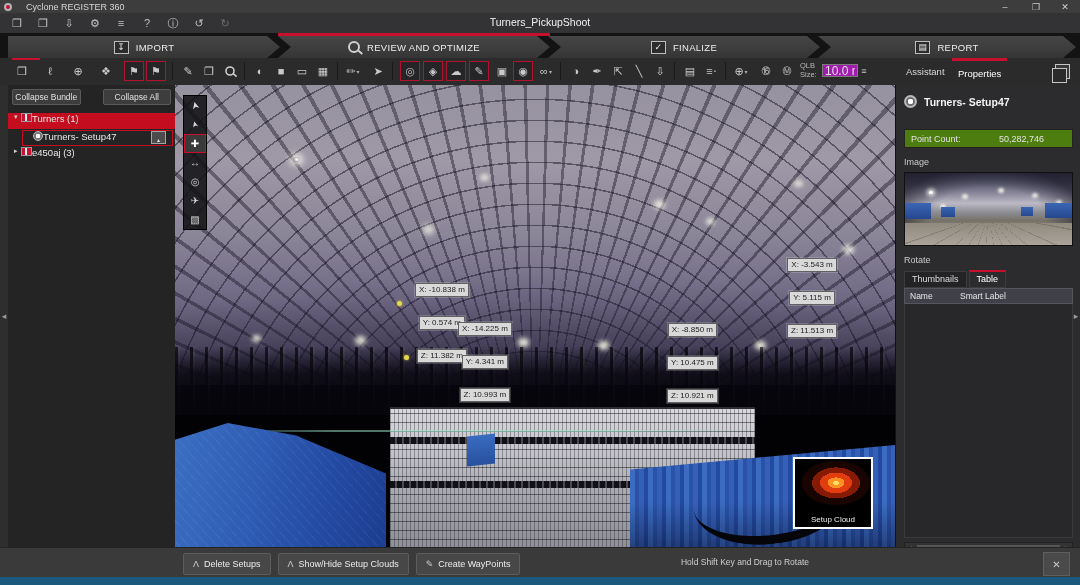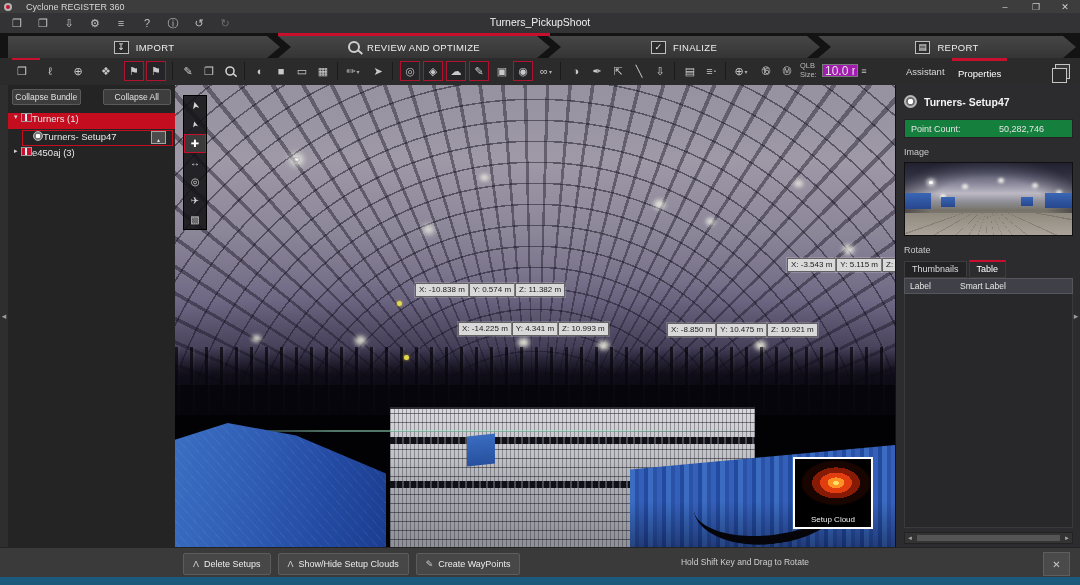--- a/index.html
+++ b/index.html
@@ -123,39 +123,39 @@
       64px 181px 5px 2px rgba(255,255,235,.85),
       -40px 179px 4px 1px rgba(255,255,235,.8),
       414px 62px 4px 1px rgba(255,255,240,.75),
       188px 18px 4px 1px rgba(255,255,240,.7),
       502px 24px 4px 1px rgba(255,255,240,.7)}
   .palette{position:absolute;left:8px;top:10px;width:22px;background:rgba(18,18,22,.88);
            border:1px solid #000;display:flex;flex-direction:column}
   .pal-btn{width:22px;height:19px;display:flex;align-items:center;justify-content:center;
            font-size:10px;color:#d8d8d8;box-sizing:border-box}
   .pal-btn.active{background:#3a3a3a;border:1px solid #c8102e;color:#fff}
-  .meas{position:absolute;display:flex;flex-direction:row;gap:0;align-items:center}
+  .meas{position:absolute;display:flex;flex-direction:column;gap:19px;align-items:center}
   .meas span{background:#d9d9d9;color:#1b1b1b;font-size:8px;line-height:10px;padding:1px 3px;
              border:1px solid #616161;box-shadow:0 0 0 1px rgba(255,255,255,.18);white-space:nowrap}
   .m1{left:240px;top:198px}.m2{left:283px;top:237px}.m3{left:492px;top:238px}.m4{left:612px;top:173px}
   .tmark{position:absolute;width:5px;height:5px;border-radius:50%;background:#e4d84e;box-shadow:0 0 3px #cfc23a}
   .k1{left:222px;top:216px}.k2{left:229px;top:270px}
   .setup-cloud{position:absolute;left:618px;top:372px;width:80px;height:72px;background:#000;
                border:2px solid #fff;box-sizing:border-box;display:flex;flex-direction:column}
   .splat{flex:1;margin:1px;background:
       radial-gradient(ellipse 60% 55% at 54% 44%, #ffe066 0 7%, #ff9125 7% 19%, #e23d0e 19% 36%, #871a04 36% 54%, rgba(26,5,0,.95) 54% 74%, #000 80%)}
   .sc-label{font-size:8px;color:#eee;text-align:center;padding:2px 0 3px}
 
   
   .right-panel{position:absolute;left:895px;top:85px;width:185px;bottom:38px;background:#2c2c2e;border-left:1px solid #111}
   .rp-inner{position:absolute;left:8px;top:0;width:169px}
   .rp-head{display:flex;align-items:center;gap:7px;margin-top:10px;font-size:10.5px;font-weight:bold;color:#f2f2f2}
   .rp-setup-ico{width:13px;height:13px;border-radius:50%;border:2px solid #b9b9b9;
                 background:radial-gradient(#fff 0 2.5px,#6e6e6e 3px);box-sizing:border-box}
-  .pc-row{margin-top:11px;height:17px;background:#15803d;border:1px solid #232326;display:flex;
+  .pc-row{margin-top:21px;height:17px;background:#4d7c0f;border:1px solid #232326;display:flex;
           align-items:center;font-size:9px;color:#e4e4e4}
   .pc-row .lbl{padding-left:6px;width:88px}
   .sec-label{margin-top:9px;font-size:9px;color:#c9c9c9}
   .pano{margin-top:5px;width:167px;height:72px;border:1px solid #101010;position:relative;overflow:hidden;
     background:
       radial-gradient(ellipse 75% 95% at 50% 64%, rgba(0,0,0,0) 46%, rgba(16,16,30,.62) 78%),
       linear-gradient(180deg,#3c3c4e 0%,#5a5a6e 14%,#908da0 30%,#bcb9c4 42%,#8e8e96 54%,#767268 66%,#938c80 82%,#a59d90 100%)}
   .pano .pl{position:absolute;left:24px;top:18px;width:4px;height:3px;border-radius:50%;background:#fff;
     box-shadow:0 0 4px 2px rgba(255,255,245,.9), 34px 4px 3px 1px rgba(255,255,245,.85),
       70px -2px 3px 1px rgba(255,255,245,.9), 104px 3px 3px 1px rgba(255,255,245,.85),
@@ -393,21 +393,21 @@
       <span class="bl b3"></span>
       <span class="bl b4"></span>
       <span class="floor"></span>
     </div>
     <div class="sec-label">Rotate</div>
     <div class="tg-tabs">
       <span class="tg-tab">Thumbnails</span>
       <span class="tg-tab active">Table</span>
     </div>
     <div class="tg-header">
-      <span class="c1">Label</span>
+      <span class="c1">Name</span>
       <span>Smart Label</span>
     </div>
     <div class="tg-body"></div>
     <div class="hscroll">
       <span class="hs-btn">◄</span>
       <span class="thumb"></span>
       <span class="hs-btn">►</span>
     </div>
   </div>
 </div>

